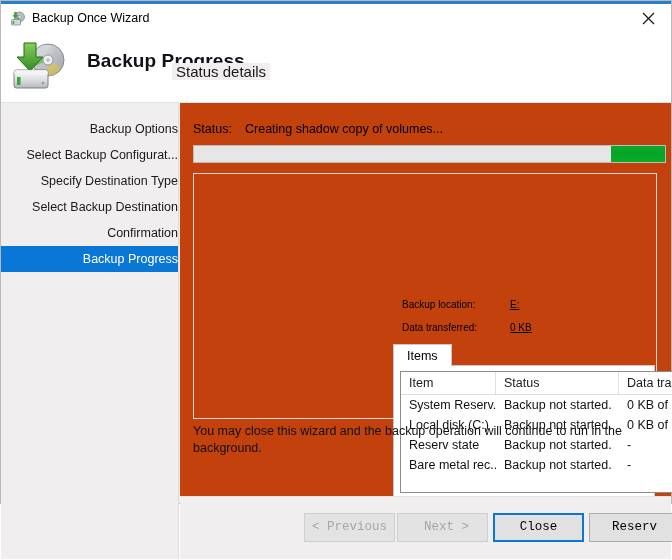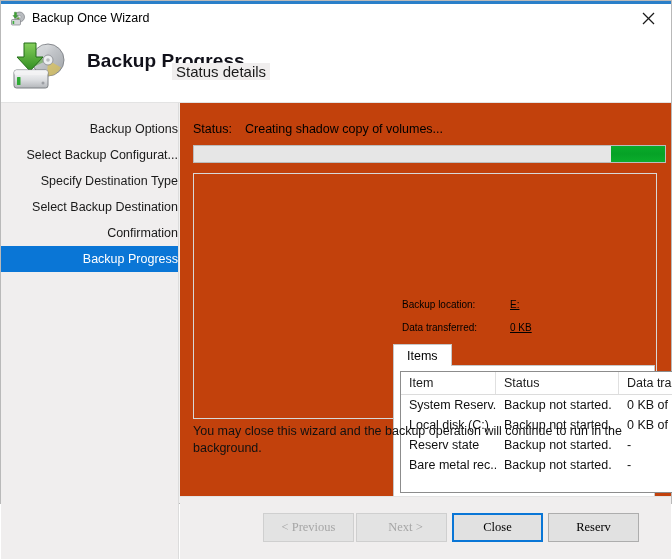--- a/index.html
+++ b/index.html
@@ -289,30 +289,31 @@
     height: 63px;
     background: #f0eeee;
     border-top: 1px solid #e3e3e3;
     box-sizing: border-box;
   }
   .btn {
     position: absolute;
     top: 16px;
     width: 91px;
     height: 29px;
-    font-family: Liberation Serif, serif;
+    font-family: Liberation Mono, monospace;
     font-size: 12.5px;
     line-height: 27px;
     text-align: center;
     background: #e1e1e1;
     border: 1px solid #adadad;
     box-sizing: border-box;
     color: #000;
     white-space: nowrap;
     cursor: default;
+    margin-left: 41px;
   }
   .btn.disabled {
     color: #a6a6a6;
     background: #e3e3e3;
     border-color: #cfcfcf;
   }
   .btn.default {
     background: #e1e1e1;
     border: 2px solid #0a76d6;
     line-height: 25px;

